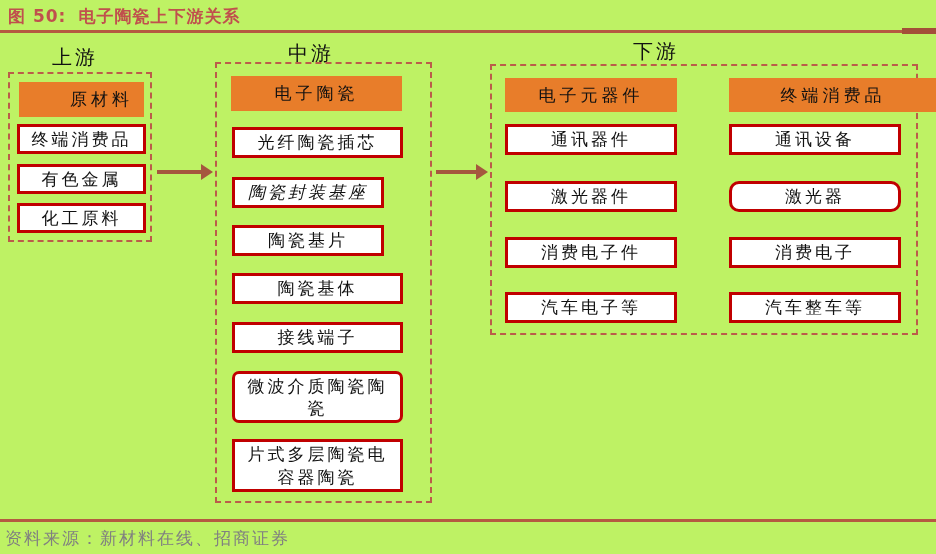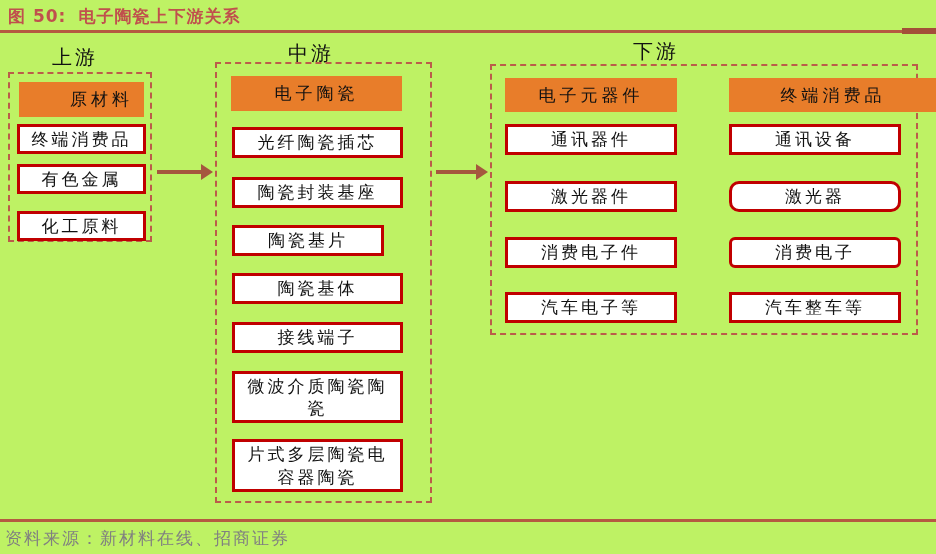--- a/index.html
+++ b/index.html
@@ -67,38 +67,38 @@
     background:#ffffff;
     border:3px solid #C00000;
     display:flex; align-items:center; justify-content:center;
     text-align:center;
     font-size:17px; letter-spacing:3px; line-height:1.3;
     padding:0 8px; color:#111;
   }
   
   .up-0 { left:17px; top:124px; width:129px; height:30px; }
   .up-1 { left:17px; top:164px; width:129px; height:30px; }
-  .up-2 { left:17px; top:203px; width:129px; height:30px;margin-top:8px; }
+  .up-2 { left:17px; top:203px; width:129px; height:30px; }
   
   .mid-0 { left:232px; top:127px; width:171px; height:31px; }
-  .mid-1 { left:232px; top:177px; width:171px; height:31px; }
+  .mid-1 { left:232px; top:177px; width:152px; height:31px;font-style:italic; }
   .mid-2 { left:232px; top:225px; width:152px; height:31px; }
   .mid-3 { left:232px; top:273px; width:171px; height:31px; }
   .mid-4 { left:232px; top:322px; width:171px; height:31px; }
-  .mid-5 { left:232px; top:371px; width:171px; height:52px; }
+  .mid-5 { left:232px; top:371px; width:171px; height:52px;border-radius:7px; }
   .mid-6 { left:232px; top:439px; width:171px; height:53px; }
   
   .d1-0 { left:505px; top:124px; width:172px; height:31px; }
   .d1-1 { left:505px; top:181px; width:172px; height:31px; }
   .d1-2 { left:505px; top:237px; width:172px; height:31px; }
   .d1-3 { left:505px; top:292px; width:172px; height:31px; }
   
   .d2-0 { left:729px; top:124px; width:172px; height:31px; }
   .d2-1 { left:729px; top:181px; width:172px; height:31px;border-radius:10px; }
-  .d2-2 { left:729px; top:237px; width:172px; height:31px;border-radius:6px; }
+  .d2-2 { left:729px; top:237px; width:172px; height:31px; }
   .d2-3 { left:729px; top:292px; width:172px; height:31px; }
 
   
   .arrow {
     position:absolute; height:4px; background:#A5573E;
   }
   .arrow::after {
     content:""; position:absolute; right:-12px; top:-6px;
     border-left:12px solid #A5573E;
     border-top:8px solid transparent;

